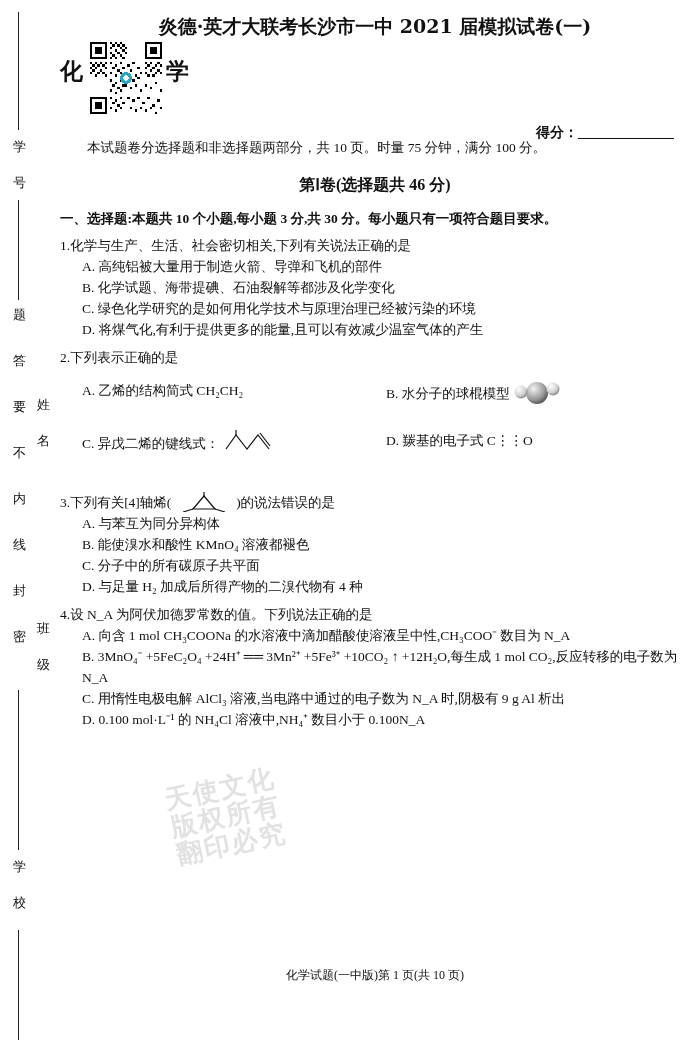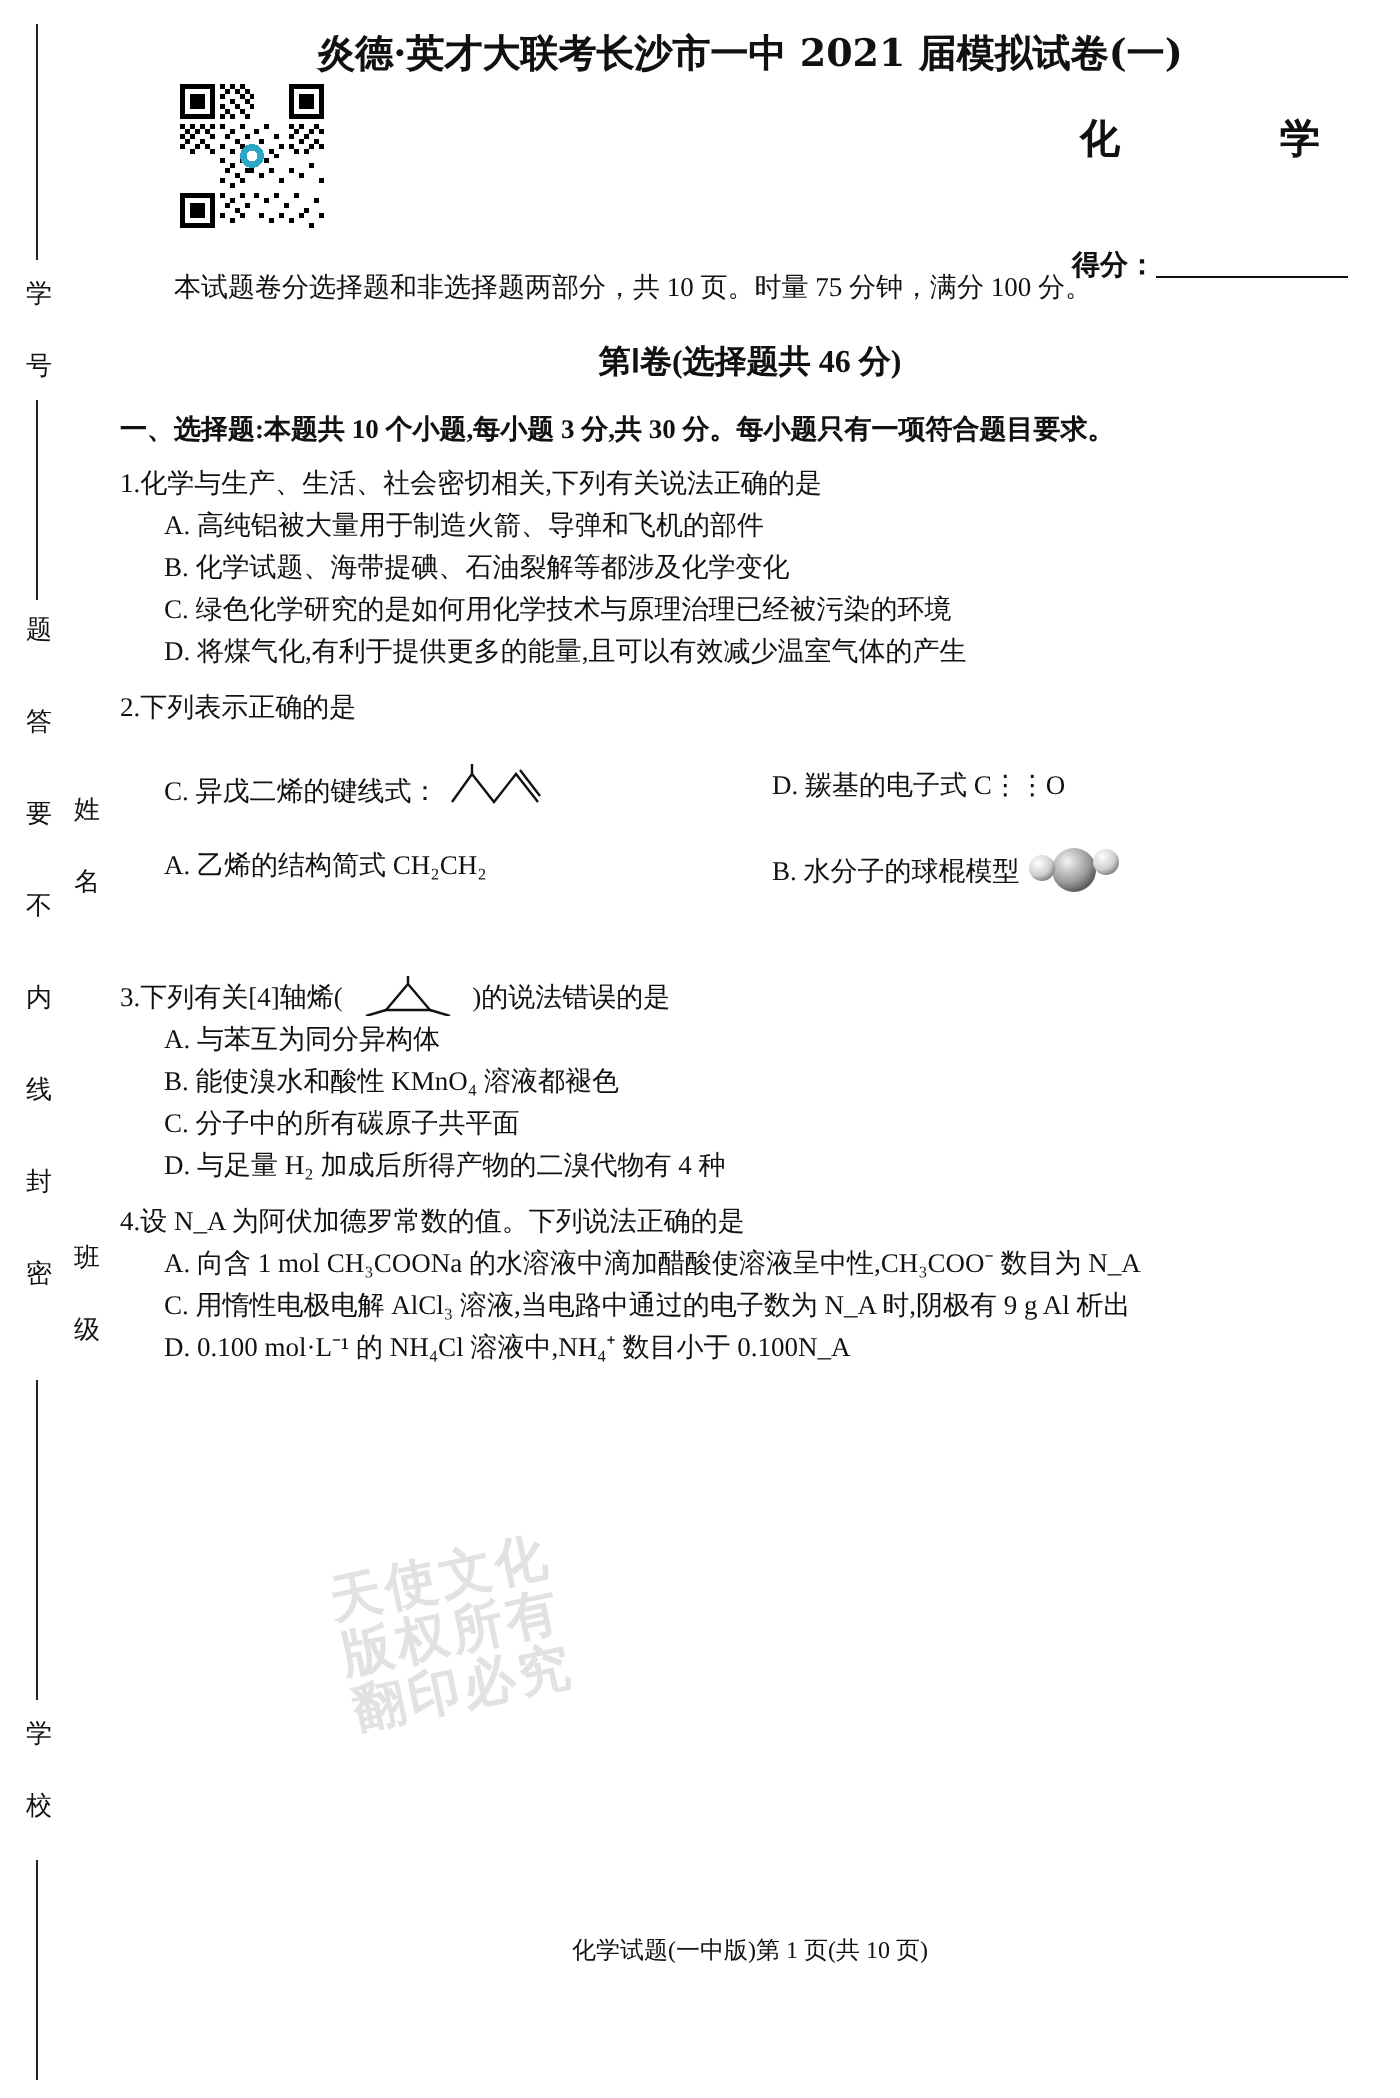--- a/index.html
+++ b/index.html
@@ -34,23 +34,23 @@
 
   .title {
     text-align:center;
     font-family:"DejaVu Serif", serif;
     font-weight:bold;
     font-size:19px;
     margin-top:14px;
     letter-spacing:0px;
   }
   .subject {
-    text-align:right;
+    text-align:left;
     font-weight:bold;
-    font-size:20px;
+    font-size:23px;
     letter-spacing:30px;
     margin-top:16px;
     font-family:"DejaVu Serif", serif;
   }
 
   .qr {
     position:absolute; left:30px; top:42px;
     width:72px; height:72px;
   }
   .qr svg { display:block; }
@@ -336,38 +336,20 @@
     </div>
     <div class="opt">A. 高纯铝被大量用于制造火箭、导弹和飞机的部件</div>
     <div class="opt">B. 化学试题、海带提碘、石油裂解等都涉及化学变化</div>
     <div class="opt">C. 绿色化学研究的是如何用化学技术与原理治理已经被污染的环境</div>
     <div class="opt">D. 将煤气化,有利于提供更多的能量,且可以有效减少温室气体的产生</div>
 
     <div class="q">
       <span>2.</span><span>下列表示正确的是</span>
     </div>
 
-    <div class="opt opt-row" style="margin-top:18px;">
-      <div class="half">
-        <span>C. 异戊二烯的键线式：</span>
-        <span class="skeleton">
-          <svg width="54" height="22" viewBox="0 0 54 22">
-            <g stroke="#111" stroke-width="1.2" fill="none">
-              <path d="M3 19 L13 5 L24 19 L35 5 L46 19"></path>
-              <path d="M13 5 L13 -2"></path>
-              <path d="M37 3 L47 16"></path>
-            </g>
-          </svg>
-        </span>
-      </div>
-      <div class="half">
-        <span>D. 羰基的电子式 C⋮⋮O</span>
-      </div>
-    </div>
-
     <div class="opt opt-row" style="margin-top:12px;">
       <div class="half">A. 乙烯的结构简式 CH₂CH₂</div>
       <div class="half">
         <span>B. 水分子的球棍模型</span>
         <span class="ball-model">
           <svg width="48" height="26" viewBox="0 0 48 26">
             <defs>
               <radialGradient id="gB" cx="35%" cy="30%" r="70%">
                 <stop offset="0%" stop-color="#f2f2f2"></stop>
                   <stop offset="70%" stop-color="#9a9a9a"></stop>
@@ -382,20 +364,38 @@
             <rect x="9" y="10" width="10" height="4" fill="#7a7a7a"></rect>
             <rect x="29" y="8" width="10" height="4" fill="#7a7a7a"></rect>
             <circle cx="24" cy="13" r="11" fill="url(#gB)"></circle>
             <circle cx="8" cy="12" r="6.5" fill="url(#gS)"></circle>
             <circle cx="40" cy="9" r="6.5" fill="url(#gS)"></circle>
           </svg>
         </span>
       </div>
     </div>
 
+    <div class="opt opt-row" style="margin-top:18px;">
+      <div class="half">
+        <span>C. 异戊二烯的键线式：</span>
+        <span class="skeleton">
+          <svg width="54" height="22" viewBox="0 0 54 22">
+            <g stroke="#111" stroke-width="1.2" fill="none">
+              <path d="M3 19 L13 5 L24 19 L35 5 L46 19"></path>
+              <path d="M13 5 L13 -2"></path>
+              <path d="M37 3 L47 16"></path>
+            </g>
+          </svg>
+        </span>
+      </div>
+      <div class="half">
+        <span>D. 羰基的电子式 C⋮⋮O</span>
+      </div>
+    </div>
+
     <div class="q" style="margin-top:34px;">
       <span>3.</span><span>下列有关[4]轴烯(</span><span>
         <svg width="58" height="20" viewBox="0 0 58 20" style="vertical-align:-5px;">
           <g stroke="#111" stroke-width="1.2" fill="none">
             <path d="M29 4 L18 17 L40 17 Z"></path>
             <path d="M29 4 L29 -2"></path>
             <path d="M18 17 L8 20"></path>
             <path d="M40 17 L50 20"></path>
           </g>
         </svg>
@@ -403,20 +403,21 @@
     </div>
     <div class="opt">A. 与苯互为同分异构体</div>
     <div class="opt">B. 能使溴水和酸性 KMnO₄ 溶液都褪色</div>
     <div class="opt">C. 分子中的所有碳原子共平面</div>
     <div class="opt">D. 与足量 H₂ 加成后所得产物的二溴代物有 4 种</div>
 
     <div class="q">
       <span>4.</span><span>设 N_A 为阿伏加德罗常数的值。下列说法正确的是</span>
     </div>
     <div class="opt">A. 向含 1 mol CH₃COONa 的水溶液中滴加醋酸使溶液呈中性,CH₃COO⁻ 数目为 N_A</div>
+    <div class="opt" style="text-indent:0;">B. 3MnO₄⁻ +5FeC₂O₄ +24H⁺ ══ 3Mn²⁺ +5Fe³⁺ +10CO₂ ↑ +12H₂O,每生成 1 mol CO₂,反应转移的电子数为 N_A</div>
     <div class="opt">C. 用惰性电极电解 AlCl₃ 溶液,当电路中通过的电子数为 N_A 时,阴极有 9 g Al 析出</div>
     <div class="opt">D. 0.100 mol·L⁻¹ 的 NH₄Cl 溶液中,NH₄⁺ 数目小于 0.100N_A</div>
 
     <div class="watermark">天使文化<br>版权所有<br>翻印必究</div>
 
     <div class="footer">化学试题(一中版)第 1 页(共 10 页)</div>
   </div>
 </div>
 
 </body></html>

